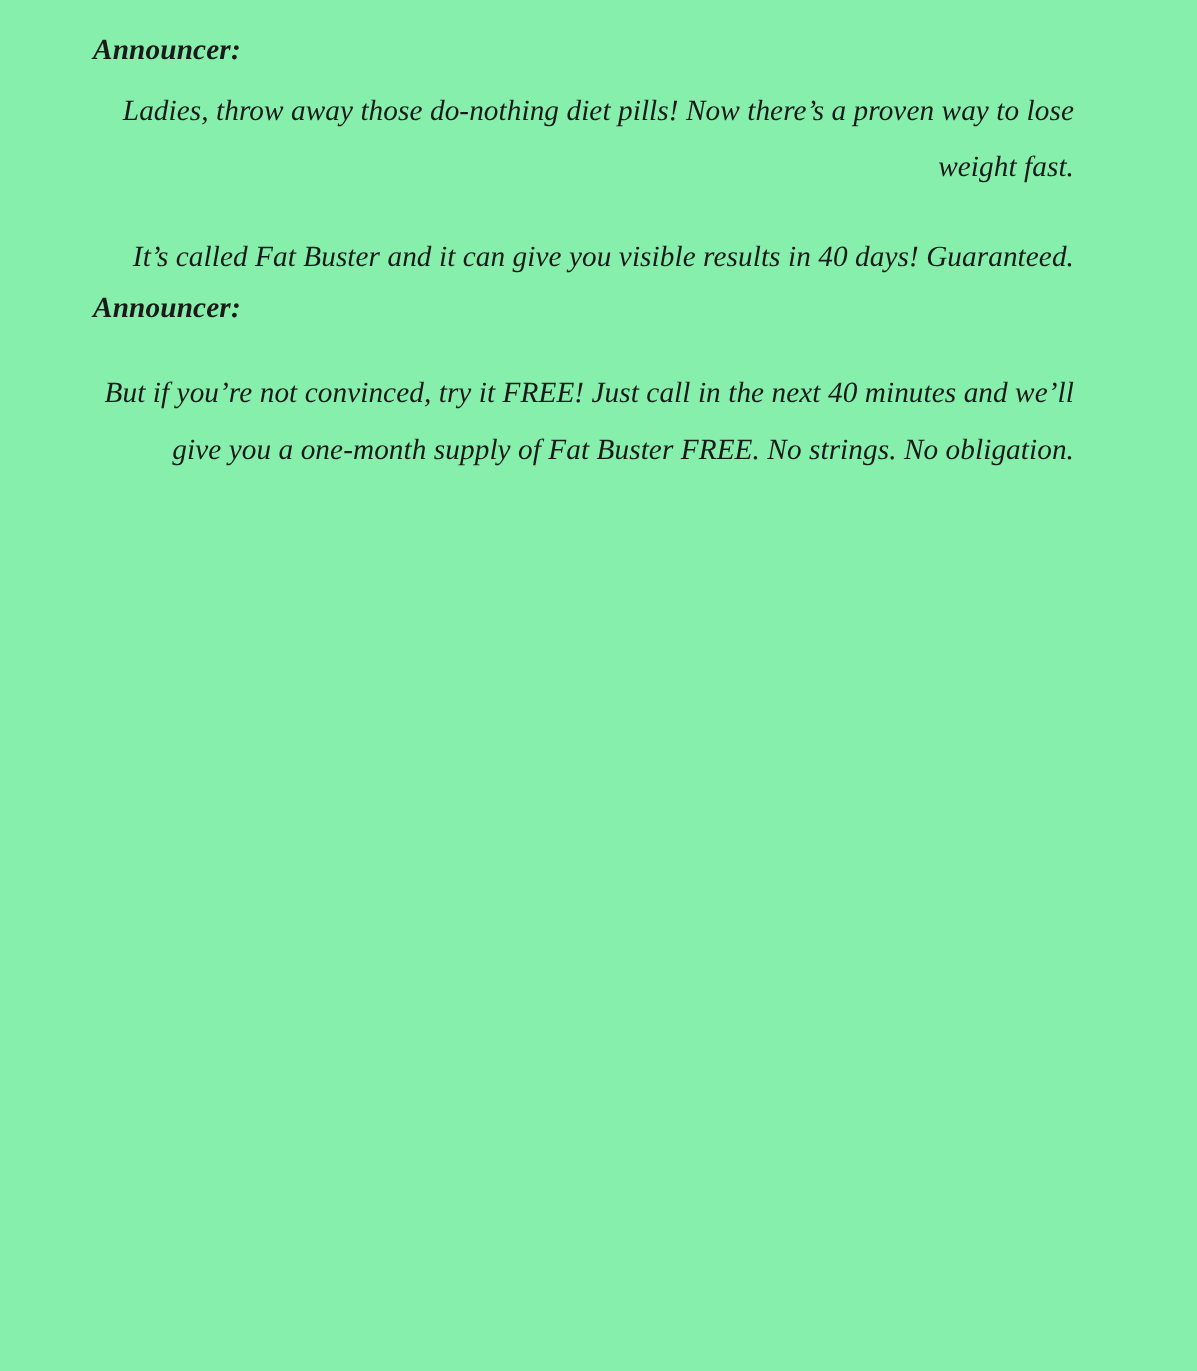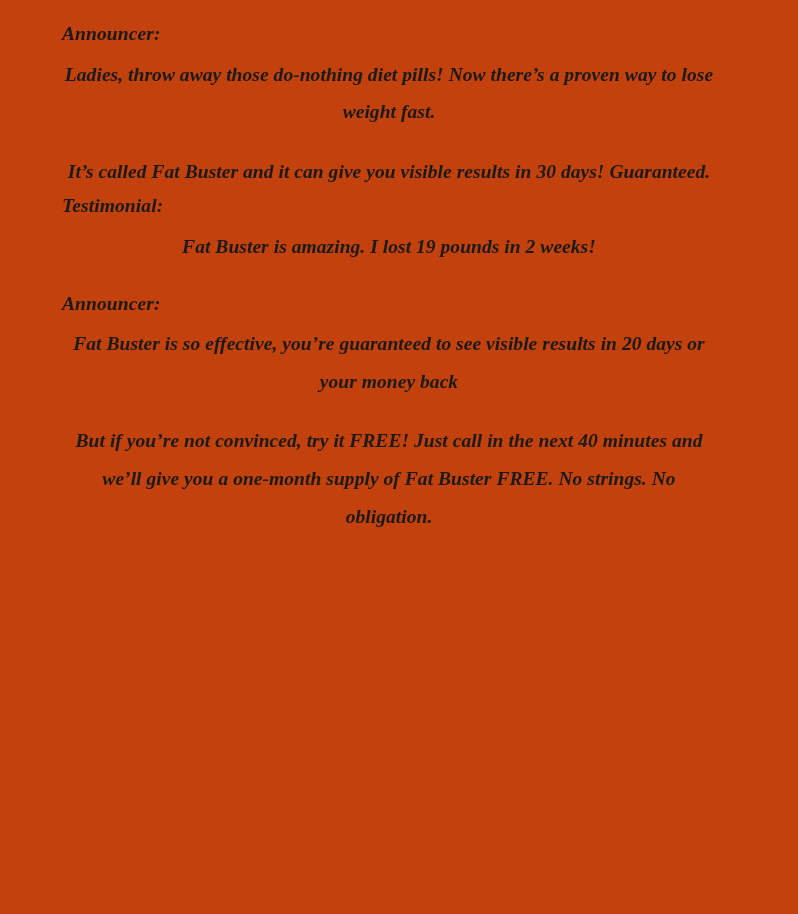--- a/index.html
+++ b/index.html
@@ -12,21 +12,21 @@
     height: 914px;
     font-family: "Liberation Serif", "DejaVu Serif", serif;
     color: #1a1a1a;
     overflow: hidden;
   }
   .page {
     box-sizing: border-box;
     width: 798px;
     height: 914px;
     padding: 18px 82px 10px 62px;
-    background: #c2410c;
+    background: #86efac;
   }
   .block {
     margin: 0 0 22px 0;
   }
   .block:last-child {
     margin-bottom: 0;
   }
   .speaker {
     font-style: italic;
     font-weight: bold;
@@ -34,50 +34,44 @@
     line-height: 1.62;
     margin: 0 0 6px 0;
     letter-spacing: 0.1px;
   }
   .para {
     font-style: italic;
     font-size: 19.5px;
     line-height: 1.93;
     margin: 0;
     letter-spacing: 0.05px;
-    text-align: center;
-    font-weight: bold;
+    text-align: right;
   }
   .speaker-group {
     margin-bottom: 22px;
   }
   .speaker-group .para {
     margin-top: 0;
   }
 </style>
 </head>
 <body>
 
 <div class="page">
 
   <div class="speaker-group">
     <div class="speaker">Announcer:</div>
     <p class="para">Ladies, throw away those do-nothing diet pills! Now there’s a proven way to lose weight fast.</p>
   </div>
 
-  <p class="para block">It’s called Fat Buster and it can give you visible results in 30 days! Guaranteed.</p>
+  <p class="para block">It’s called Fat Buster and it can give you visible results in 40 days! Guaranteed.</p>
+
 
 
 
   <div class="speaker-group">
-    <div class="speaker">Testimonial:</div>
-    <p class="para">Fat Buster is amazing. I lost 19 pounds in 2 weeks!</p>
-  </div>
-
-  <div class="speaker-group">
     <div class="speaker">Announcer:</div>
-    <p class="para">Fat Buster is so effective, you’re guaranteed to see visible results in 20 days or your money back</p>
   </div>
 
   <p class="para block">But if you’re not convinced, try it FREE! Just call in the next 40 minutes and we’ll give you a one-month supply of Fat Buster FREE. No strings. No obligation.</p>
 
 
 </div>
 
 </body></html>

